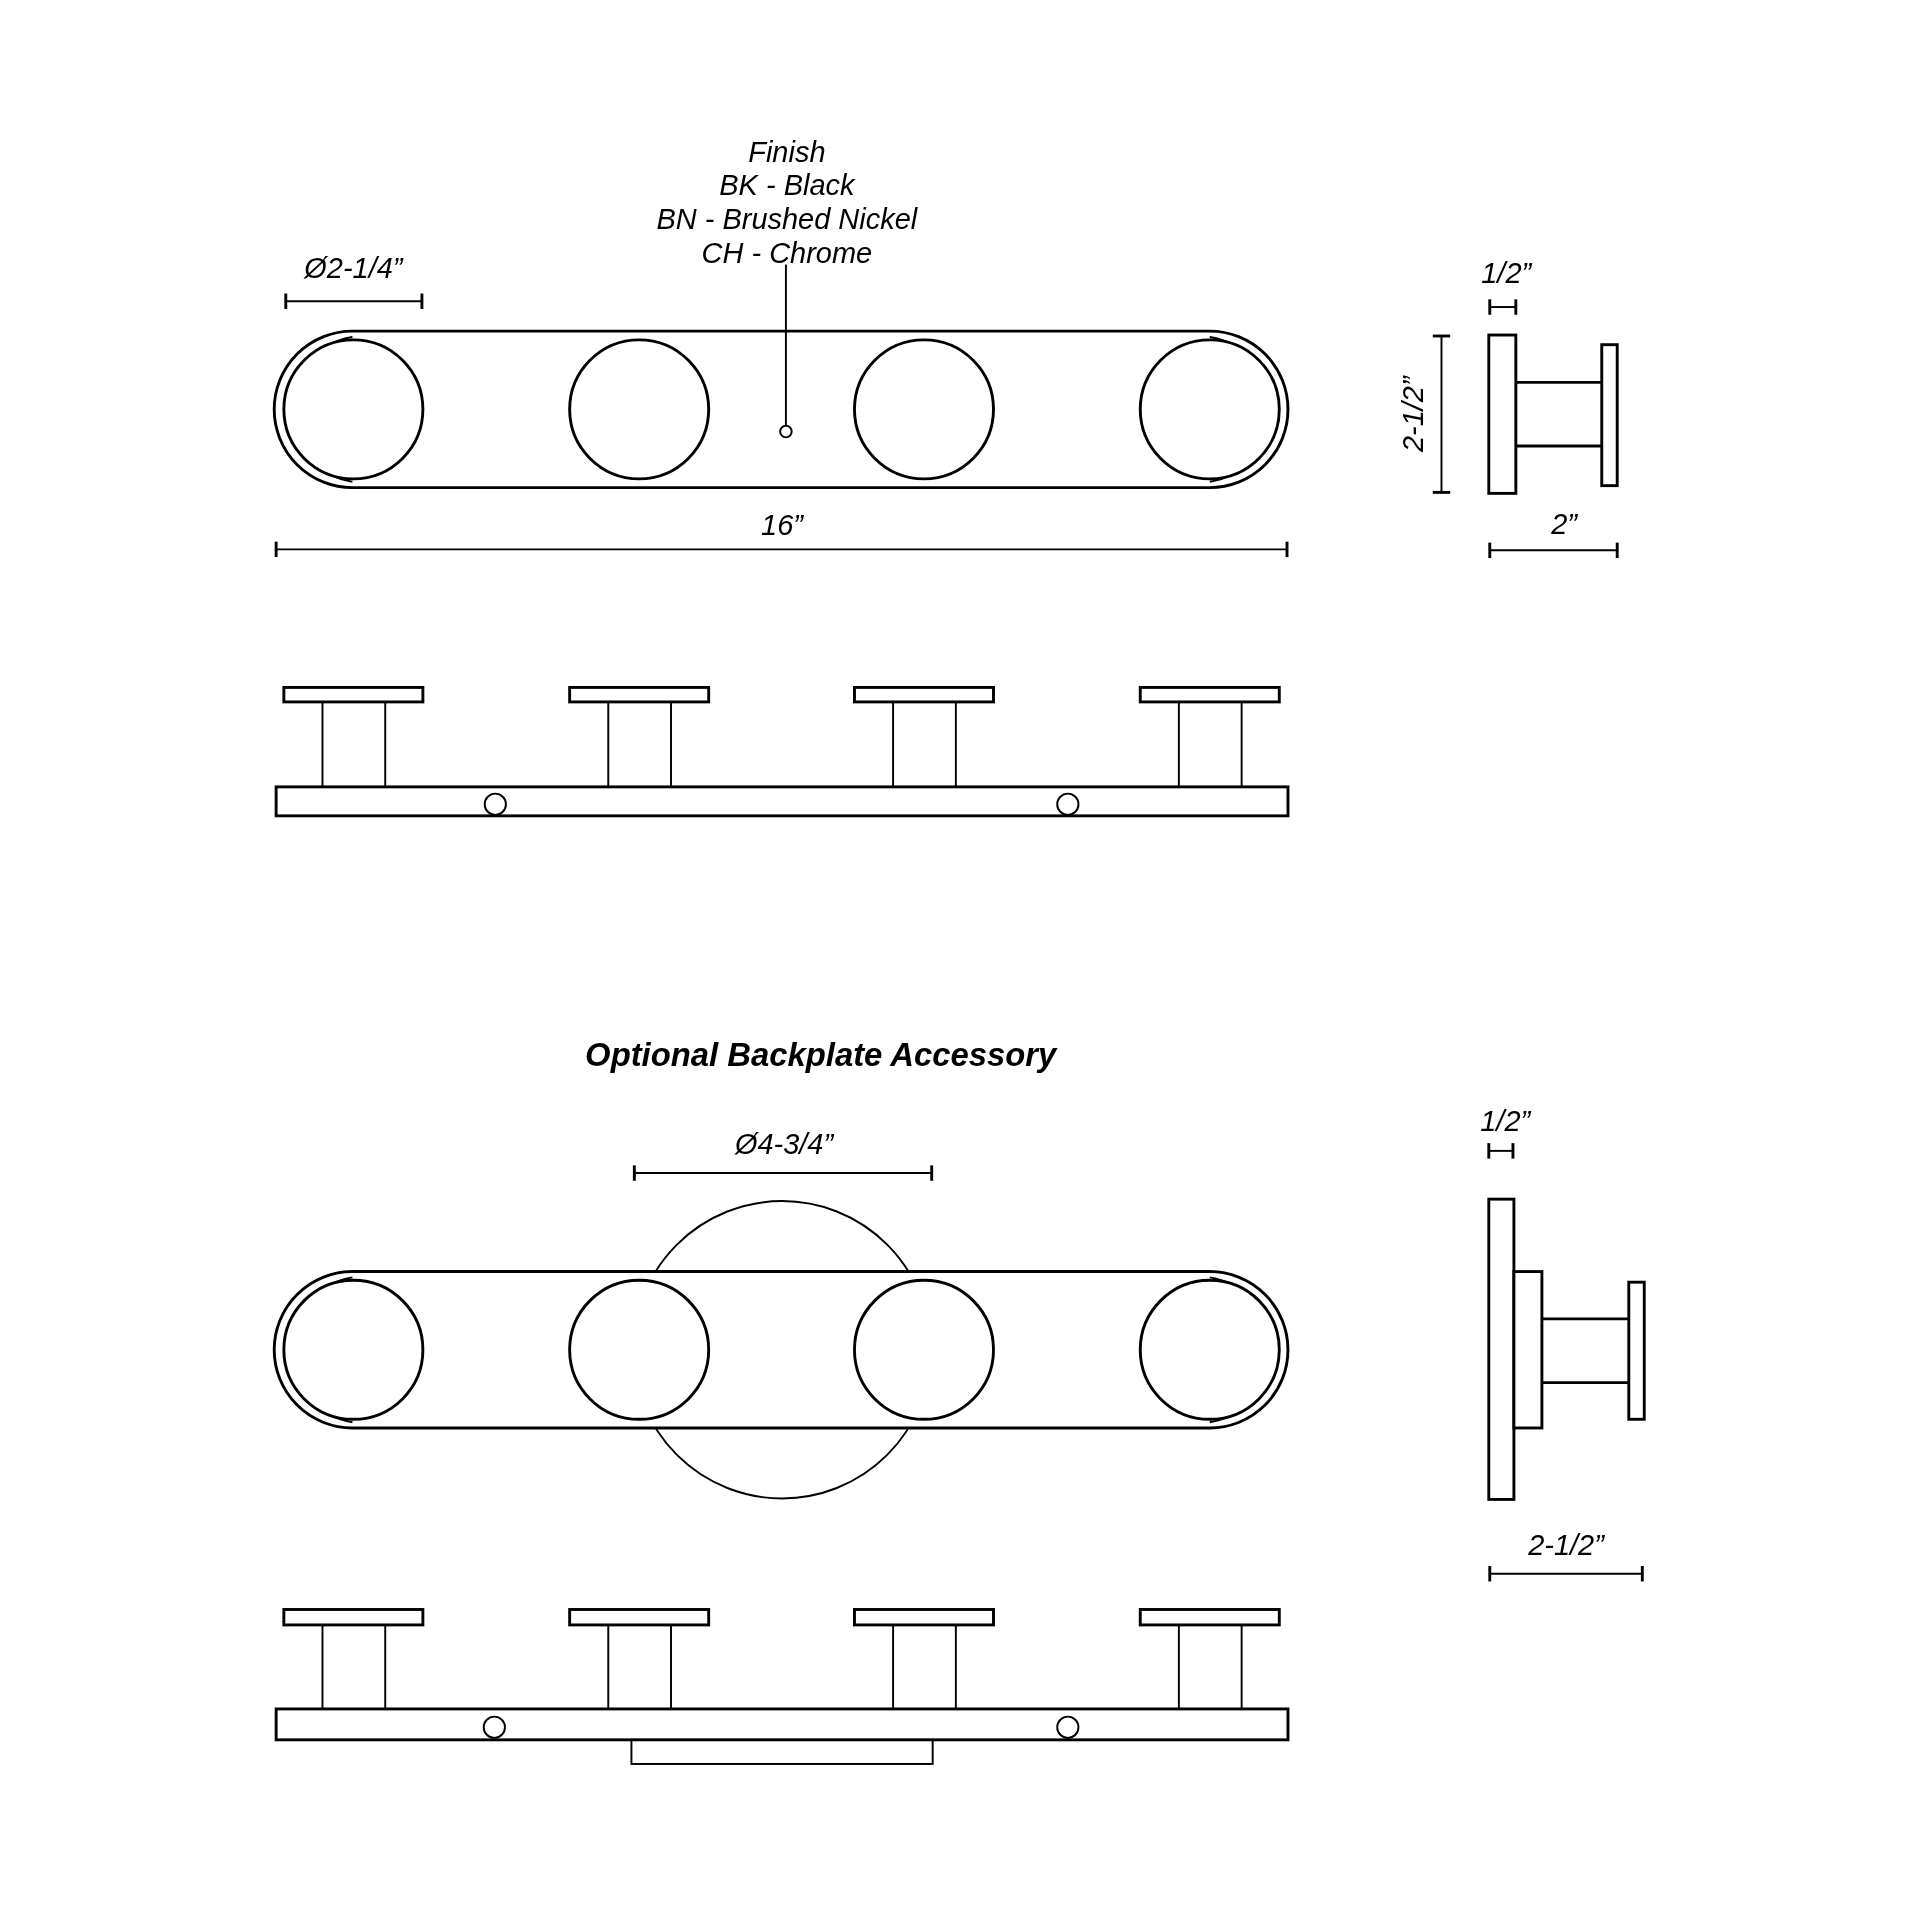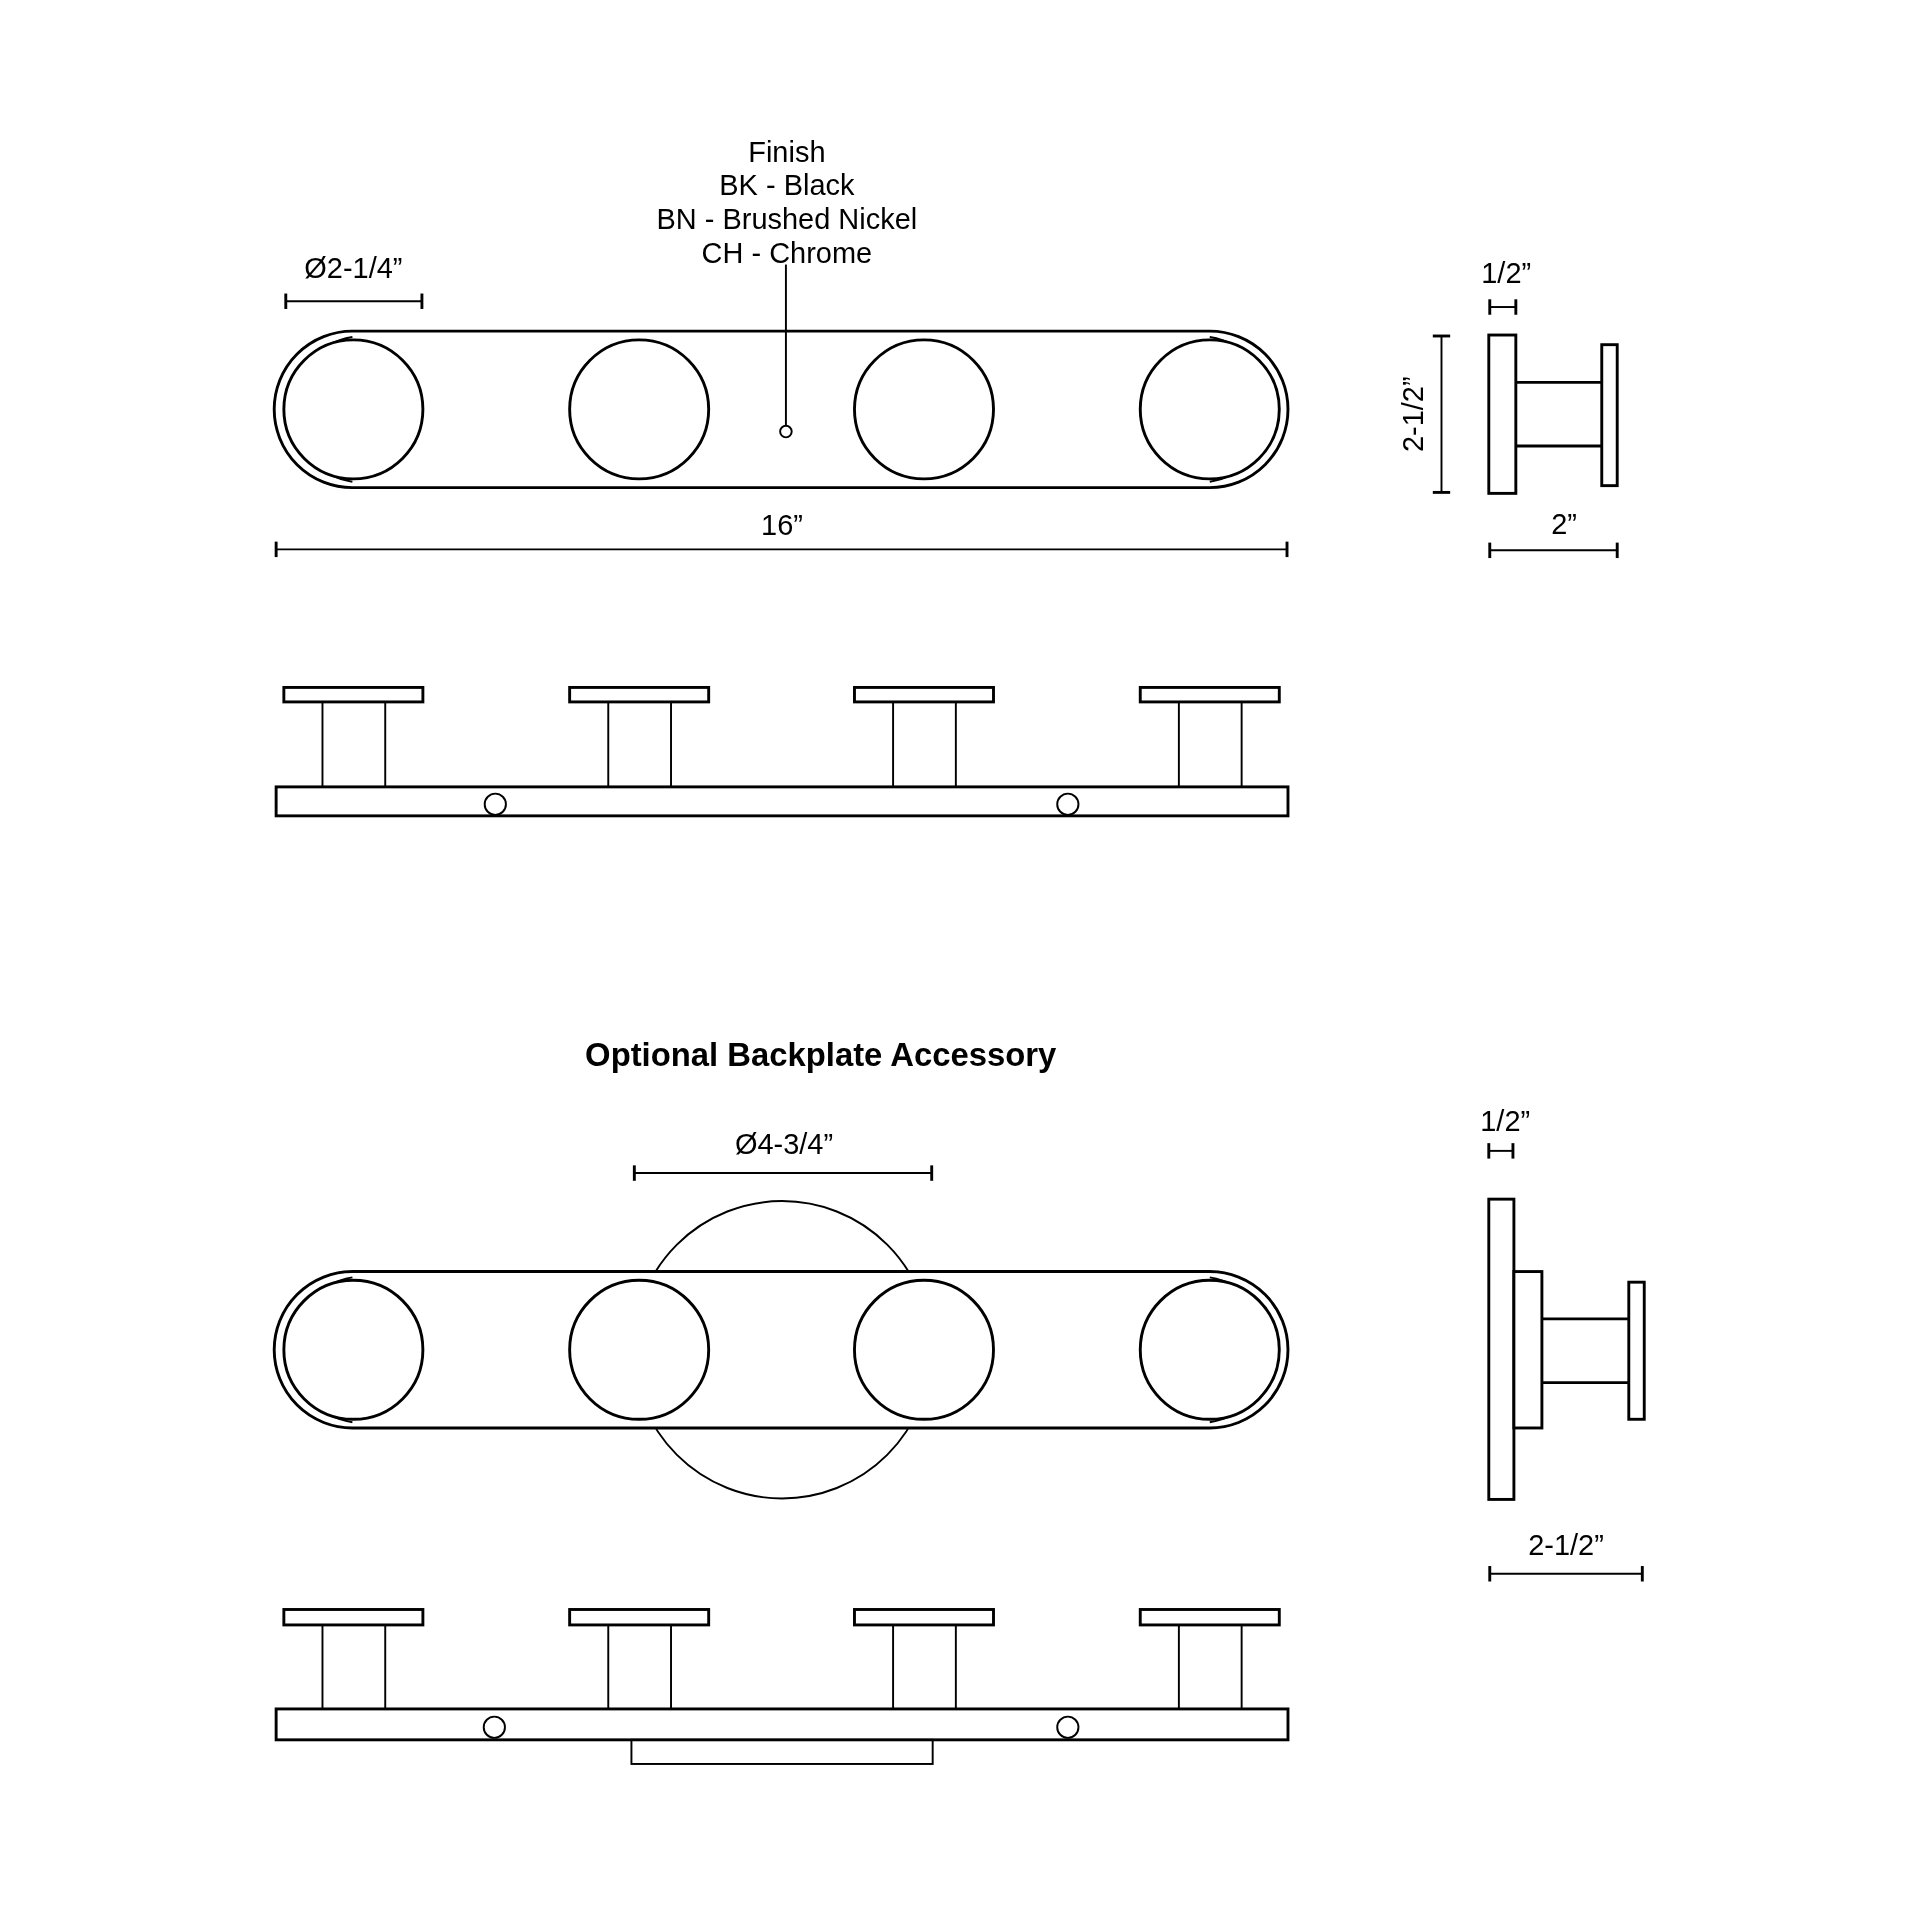--- a/index.html
+++ b/index.html
@@ -8,20 +8,21 @@
     background: #ffffff;
     width: 1931px;
     height: 1931px;
     font-family: "Liberation Sans", sans-serif;
   }
   #drawing-stage {
     position: relative;
     width: 1931px;
     height: 1931px;
     background: #ffffff;
+    font-style: italic;
   }
   svg { display: block; }
   
   .outline   { fill: none; stroke: #000000; stroke-width: 3; }
   .outline-f { fill: #ffffff; stroke: #000000; stroke-width: 3; }
   .thin      { fill: none; stroke: #000000; stroke-width: 2; }
   
   .dim       { stroke: #000000; stroke-width: 2; fill: none; }
   .tick      { stroke: #000000; stroke-width: 3; fill: none; }
   

